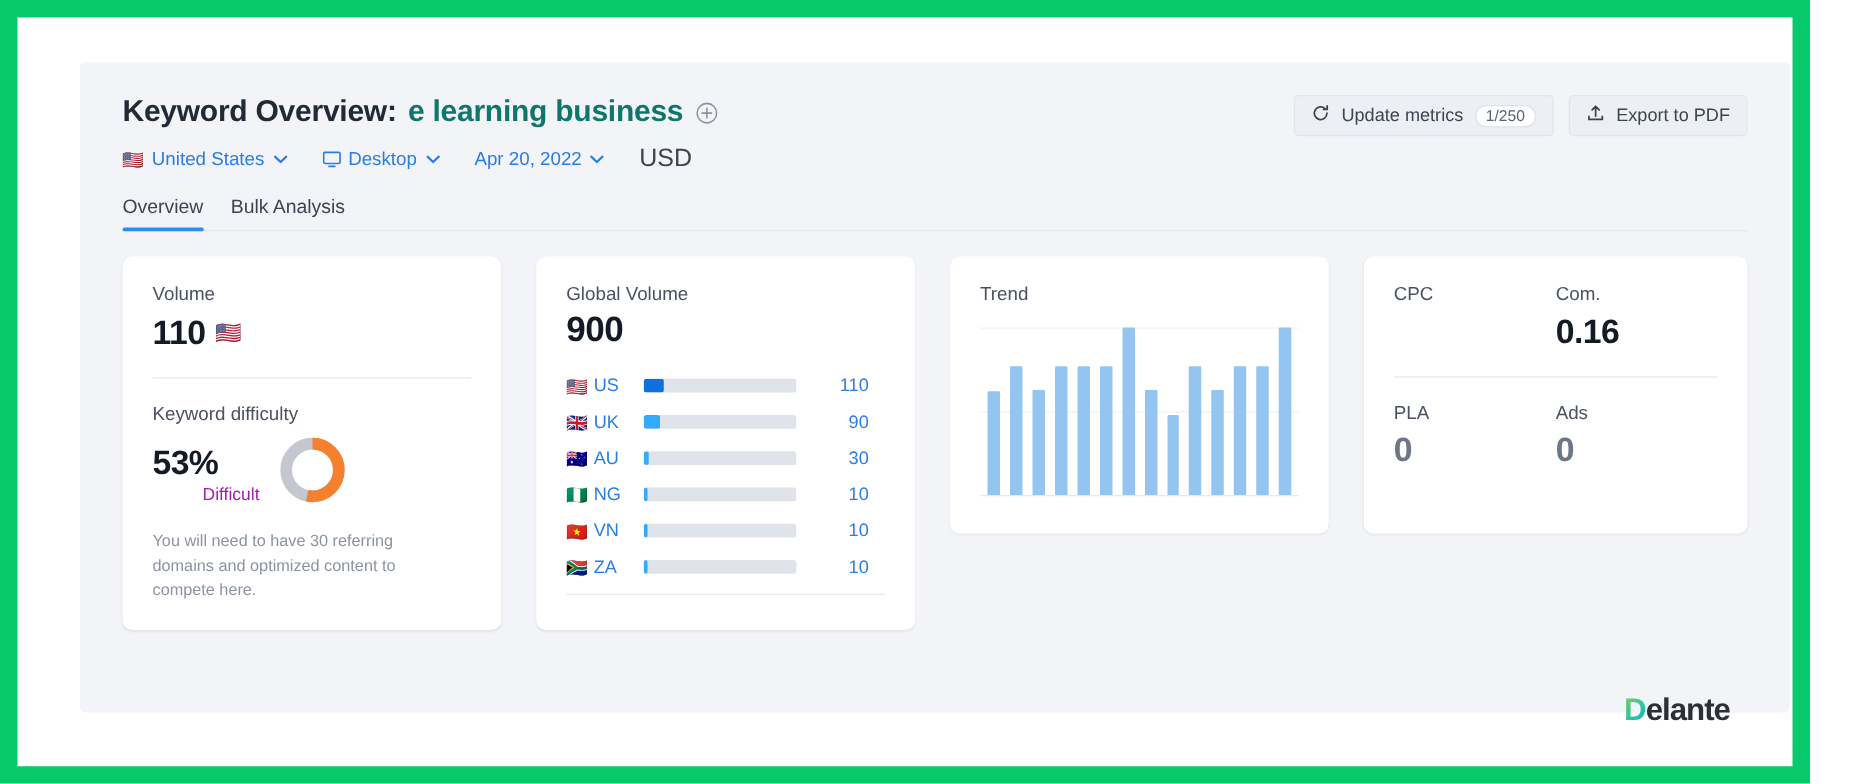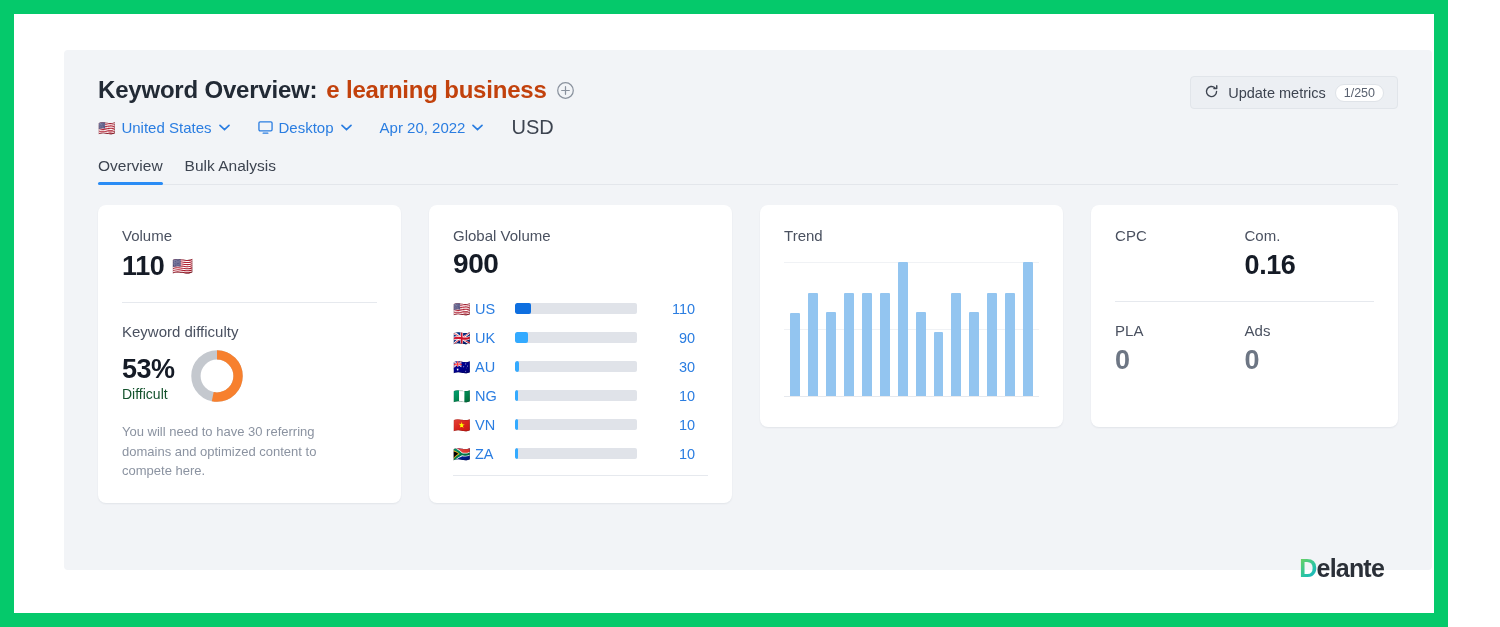--- a/index.html
+++ b/index.html
@@ -23,21 +23,21 @@
     padding: 0;
   }
 
   
   .header { padding: 26px 34px 0 34px; }
   .title-row { display: flex; align-items: center; }
   .title-main {
     font-size: 24px; font-weight: bold; color: #222a35; letter-spacing: -0.2px;
   }
   .title-kw {
-    font-size: 24px; font-weight: bold; color: #c2410c; margin-left: 9px;
+    font-size: 24px; font-weight: bold; color: #0f766e; margin-left: 9px;
     letter-spacing: -0.2px;
   }
   .plus-icon {
     margin-left: 9px; width: 19px; height: 19px; color: #8a929e;
     display: inline-flex; align-items: center; justify-content: center;
   }
   .meta-row {
     display: flex; align-items: center; margin-top: 12px; font-size: 15px;
   }
   .meta-item {
@@ -93,21 +93,21 @@
   .card-pad { padding: 22px 24px; }
   .lbl { font-size: 15px; color: #4a5160; }
   .big { font-size: 27px; font-weight: bold; color: #151b26; letter-spacing: -0.4px; }
   .big-gray { font-size: 27px; font-weight: bold; color: #6d7684; letter-spacing: -0.4px; }
   .hr { height: 1px; background: #e6e9ee; margin: 20px 0; }
 
   .vol-val { display: flex; align-items: center; gap: 8px; margin-top: 7px; }
 
   .kd-row { display: flex; align-items: center; gap: 14px; margin-top: 8px; }
   .kd-num { font-size: 27px; font-weight: bold; color: #151b26; letter-spacing: -0.5px; }
-  .kd-sub { font-size: 14px; color: #14532d; margin-top: 1px; }
+  .kd-sub { font-size: 14px; color: #a21caf; margin-top: 1px; margin-left: 40px; }
   .kd-note {
     font-size: 13px; color: #8b93a1; line-height: 1.5; margin-top: 14px;
     max-width: 232px;
   }
 
   
   .gv-big { margin-top: 4px; font-size: 28px; }
   .gv-list { margin-top: 14px; }
   .gv-row {
     display: flex; align-items: center; height: 29px; font-size: 14.5px;
@@ -223,20 +223,29 @@
     <div class="top-actions">
       <div class="btn">
         <span>
           <svg width="15" height="15" viewBox="0 0 16 16" fill="none">
             <path d="M13.4 8a5.4 5.4 0 1 1-1.7-3.9" stroke="#3d4450" stroke-width="1.5" stroke-linecap="round"></path>
             <path d="M13.6 1.8v3.1h-3.1" stroke="#3d4450" stroke-width="1.5" stroke-linecap="round" stroke-linejoin="round"></path>
           </svg>
         </span>
         <span>Update metrics</span>
         <span class="pill">1/250</span>
+      </div>
+      <div class="btn">
+        <span>
+          <svg width="15" height="15" viewBox="0 0 16 16" fill="none">
+            <path d="M8 10.5V2.4M5 5.3L8 2.3l3 3" stroke="#3d4450" stroke-width="1.5" stroke-linecap="round" stroke-linejoin="round"></path>
+            <path d="M2.3 10.8v2.6h11.4v-2.6" stroke="#3d4450" stroke-width="1.5" stroke-linecap="round"></path>
+          </svg>
+        </span>
+        <span>Export to PDF</span>
       </div>
     </div>
 
     <div class="tabs">
       <div class="tab active">Overview</div>
       <div class="tab">Bulk Analysis</div>
     </div>
 
     <div class="grid">
 

